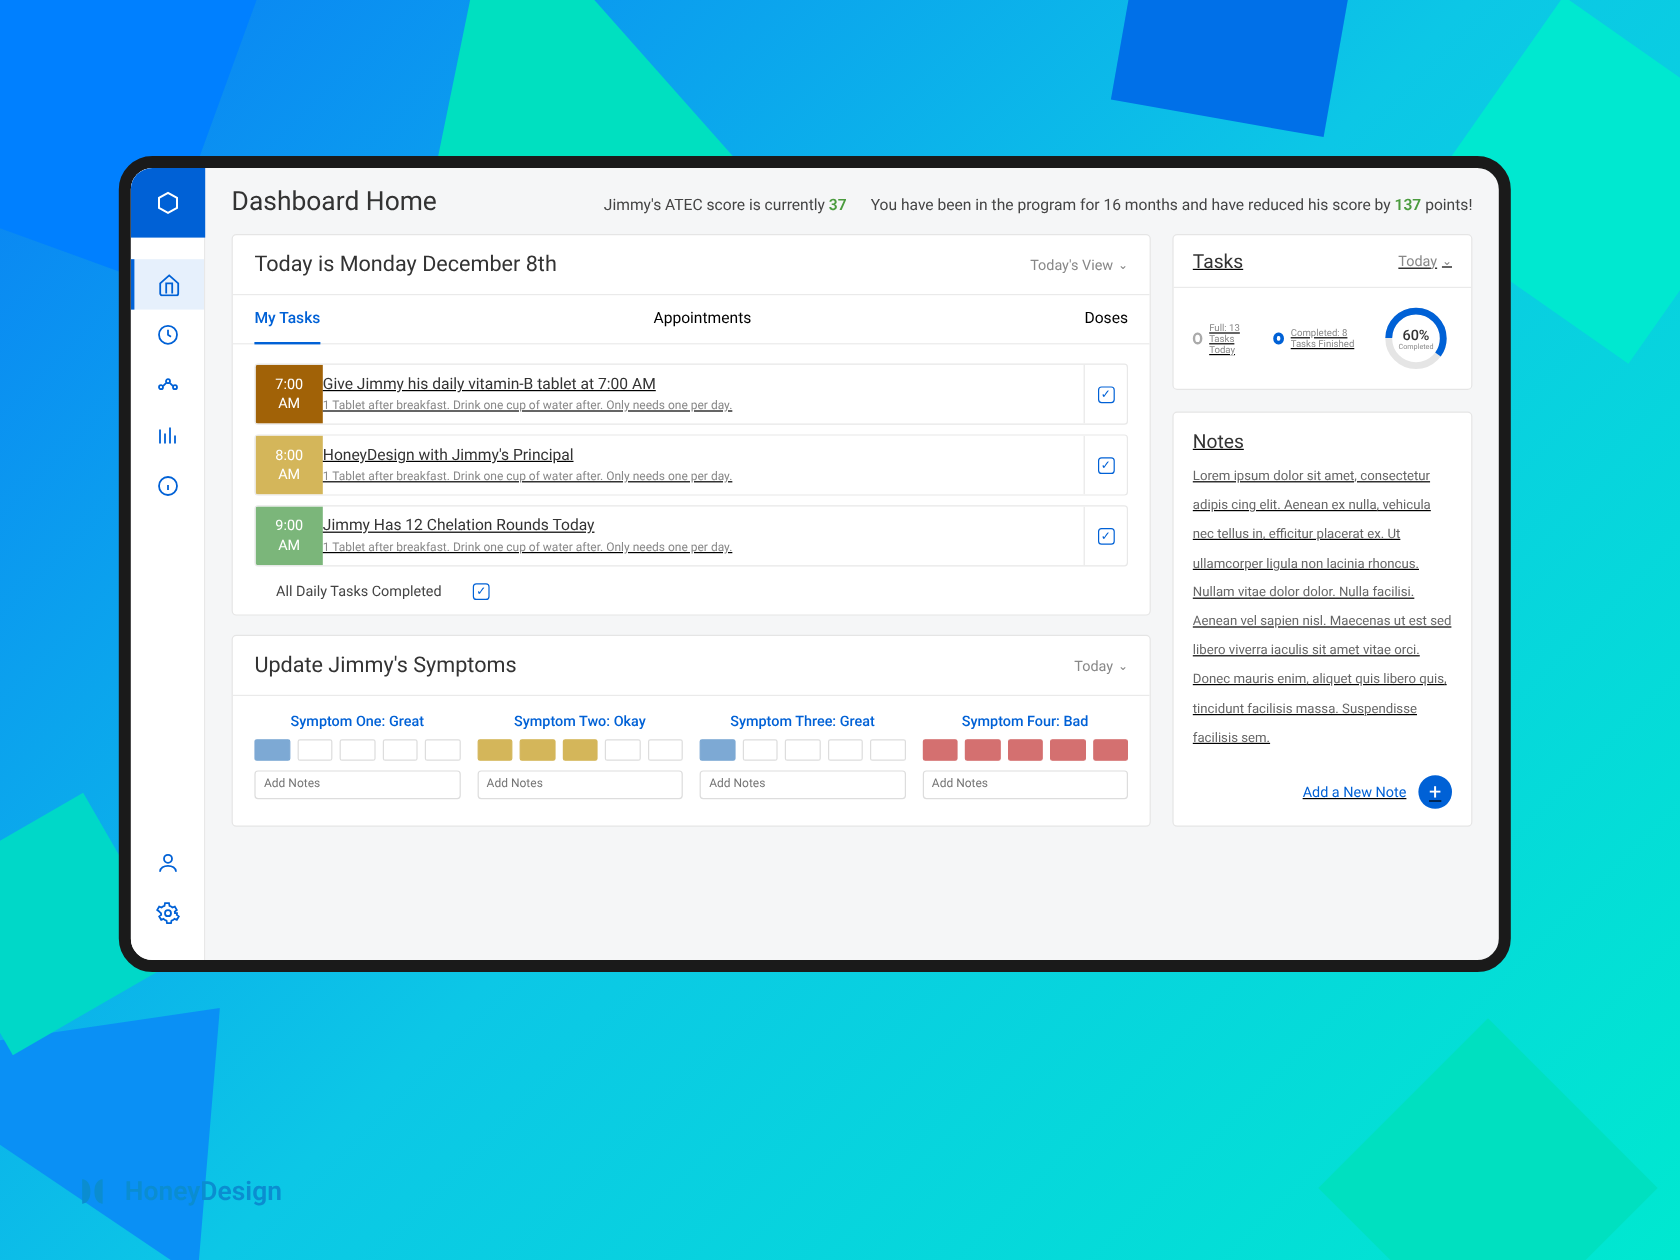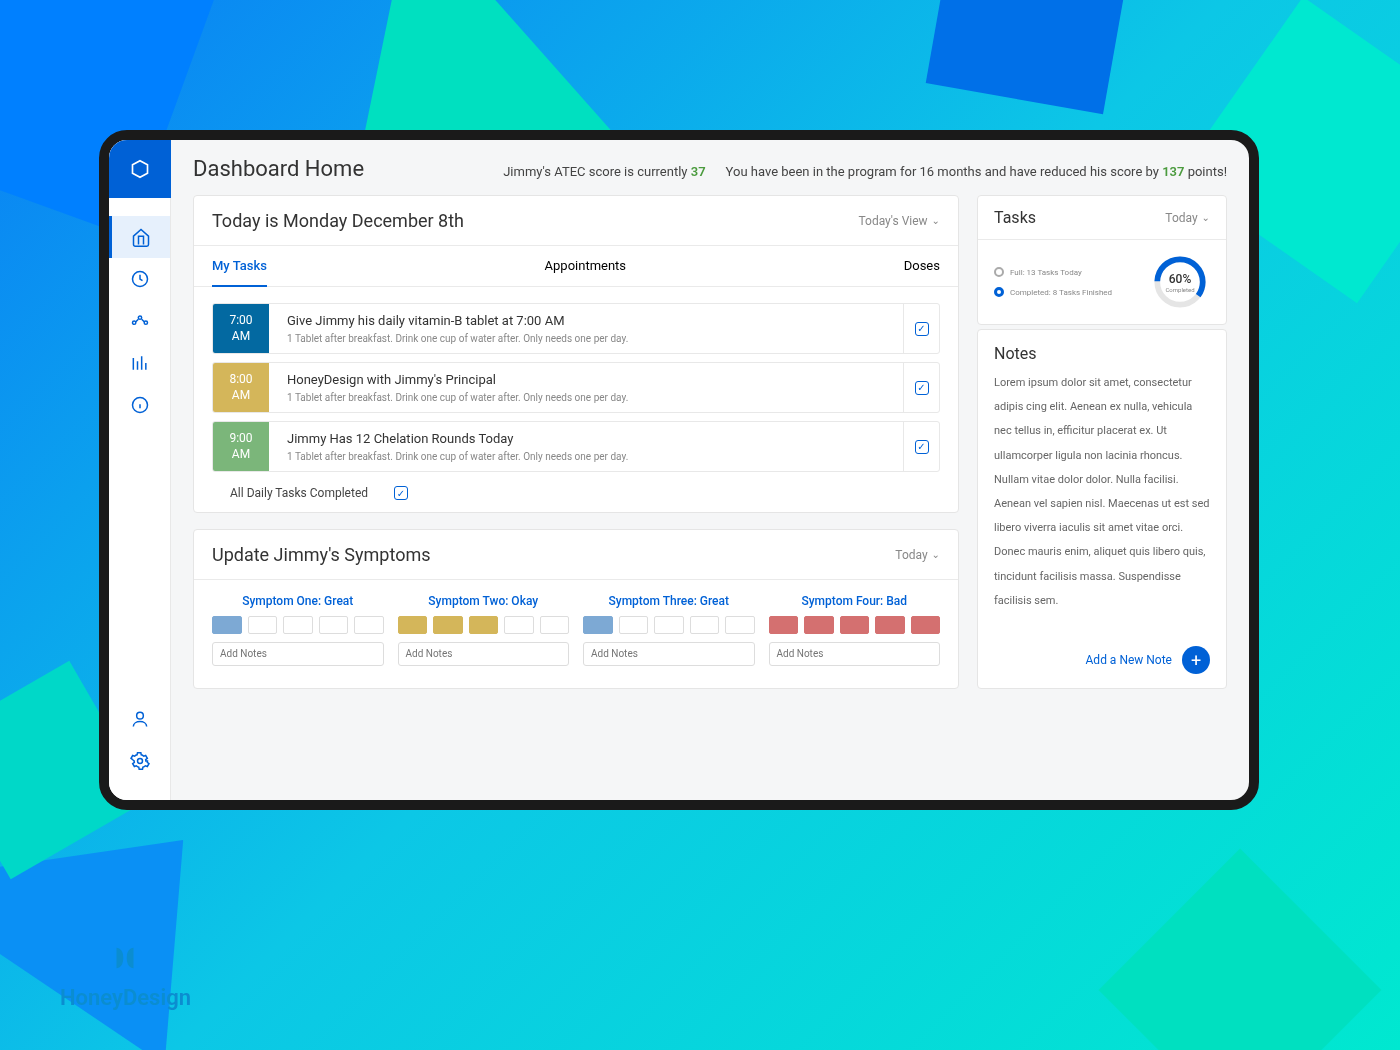--- a/index.html
+++ b/index.html
@@ -50,79 +50,79 @@
 
 .content { position: absolute; left: 62px; right: 0; top: 0; bottom: 0; padding: 16px 22px; overflow: hidden; }
 
 .header { display: flex; align-items: baseline; gap: 20px; margin-bottom: 14px; }
 .page-title { font-size: 22px; font-weight: 400; color: #333; margin-right: auto; }
 .header-msg { font-size: 13px; color: #444; }
 .header-msg .hl { color: #4b9b3e; font-weight: 600; }
 
 .layout { display: flex; gap: 18px; }
 .left-col { flex: 1; display: flex; flex-direction: column; gap: 16px; }
-.right-col { width: 250px; display: flex; flex-direction: column; gap: 4px; }
+.right-col { width: 250px; display: flex; flex-direction: column; gap: 18px; text-decoration: underline; }
 
 .card { background: #fff; border: 1px solid #e5e5e5; border-radius: 4px; }
 .card-header { display: flex; align-items: center; justify-content: space-between; padding: 14px 18px; border-bottom: 1px solid #eaeaea; }
 .card-title { font-size: 18px; font-weight: 400; color: #333; }
 .card-dropdown { font-size: 12px; color: #888; cursor: pointer; display: flex; align-items: center; gap: 4px; }
 .chev { font-size: 10px; }
 
 .tabs { display: flex; padding: 0 18px; border-bottom: 1px solid #eaeaea; }
 .tab { padding: 12px 0; font-size: 13px; color: #000000; cursor: pointer; }
 .tab:nth-child(1) { margin-right: auto; }
 .tab:nth-child(2) { margin: 0 auto; }
 .tab:nth-child(3) { margin-left: auto; }
 .tab.active { color: #0061d6; font-weight: 500; border-bottom: 2px solid #0061d6; margin-bottom: -1px; }
 
 .task-list { padding: 8px 18px 12px; }
 .task-row { display: flex; align-items: stretch; border: 1px solid #e8e8e8; border-radius: 3px; margin: 8px 0; overflow: hidden; }
 .task-time { width: 56px; display: flex; flex-direction: column; align-items: center; justify-content: center; color: #fff; font-size: 12px; line-height: 1.3; }
-.time-blue { background: #0369a1; }
+.time-blue { background: #a16207; }
 .time-yellow { background: #d4b65a; }
 .time-green { background: #7bb67a; }
-.task-body { flex: 1; padding: 9px 18px; }
+.task-body { flex: 1; padding: 9px 0; text-decoration: underline; }
 .task-title { font-size: 13px; color: #333; margin-bottom: 5px; }
 .task-desc { font-size: 10px; color: #888; }
 .task-check { width: 36px; display: flex; align-items: center; justify-content: center; border-left: 1px solid #e8e8e8; }
 .checkbox { width: 14px; height: 14px; border: 1.5px solid #0061d6; border-radius: 3px; display: flex; align-items: center; justify-content: center; color: #0061d6; font-size: 10px; }
 
 .all-complete { display: flex; align-items: center; justify-content: flex-start; gap: 26px; padding: 6px 18px 0; font-size: 12px; color: #444; }
 
 .symptom-grid { display: flex; gap: 14px; padding: 14px 18px 18px; }
 .symptom-col { flex: 1; }
 .symptom-label { font-size: 12px; color: #0061d6; font-weight: 500; margin-bottom: 8px; text-align: center; }
 .symptom-boxes { display: flex; gap: 6px; margin-bottom: 8px; }
 .sym-box { flex: 1; height: 18px; border: 1px solid #ddd; border-radius: 2px; }
 .sym-box.filled-blue { background: #7da9d4; border-color: #7da9d4; }
 .sym-box.filled-yellow { background: #d4b65a; border-color: #d4b65a; }
 .sym-box.filled-red { background: #d47070; border-color: #d47070; }
 .sym-notes { width: 100%; height: 24px; border: 1px solid #ddd; border-radius: 3px; padding: 5px 7px; font-size: 10px; color: #aaa; text-align: left; resize: none; font-family: inherit; }
 
 .tasks-card .card-header { padding: 12px 16px; }
 .tasks-card .card-title { font-size: 16px; }
 .tasks-body { display: flex; align-items: center; padding: 12px 16px; gap: 12px; }
-.legend { flex: 1; display: flex; flex-direction: column; gap: 10px; }
+.legend { flex: 1; display: flex; flex-direction: row; gap: 10px; }
 .legend-row { display: flex; align-items: center; gap: 6px; font-size: 8px; color: #888; }
 .legend-circle { width: 10px; height: 10px; border-radius: 50%; border: 2px solid #aaa; }
 .legend-circle.filled { border-color: #0061d6; border-width: 3px; }
 .donut-wrap { width: 60px; height: 60px; position: relative; }
 .donut-center { position: absolute; inset: 0; display: flex; flex-direction: column; align-items: center; justify-content: center; }
 .donut-pct { font-size: 12px; font-weight: 500; color: #333; }
 .donut-lbl { font-size: 6px; color: #888; }
 
 .notes-card { flex: 1; display: flex; flex-direction: column; }
 .notes-title { font-size: 16px; font-weight: 400; color: #333; padding: 14px 16px 8px; }
 .notes-text { padding: 0 16px; font-size: 11px; line-height: 2.2; color: #666; flex: 1; }
 .notes-action { display: flex; align-items: center; justify-content: flex-end; padding: 14px 16px; gap: 10px; }
 .notes-link { font-size: 12px; color: #0061d6; cursor: pointer; }
 .add-btn { width: 28px; height: 28px; border-radius: 50%; background: #0061d6; color: #fff; display: flex; align-items: center; justify-content: center; font-size: 18px; cursor: pointer; }
 
-.brand-footer { position: absolute; left: 60px; bottom: 40px; display: flex; align-items: center; gap: 10px; z-index: 5; flex-direction: column; }
+.brand-footer { position: absolute; left: 60px; bottom: 40px; display: flex; align-items: center; gap: 10px; z-index: 5; }
 .brand-logo { width: 34px; height: 34px; }
 .brand-text { font-size: 22px; font-weight: 600; color: #0b8dd0; }
 </style>
 </head>
 <body>
 
 <div class="bg-shapes">
   <div class="shape s1"></div>
     <div class="shape s2"></div>
     <div class="shape s3"></div>

